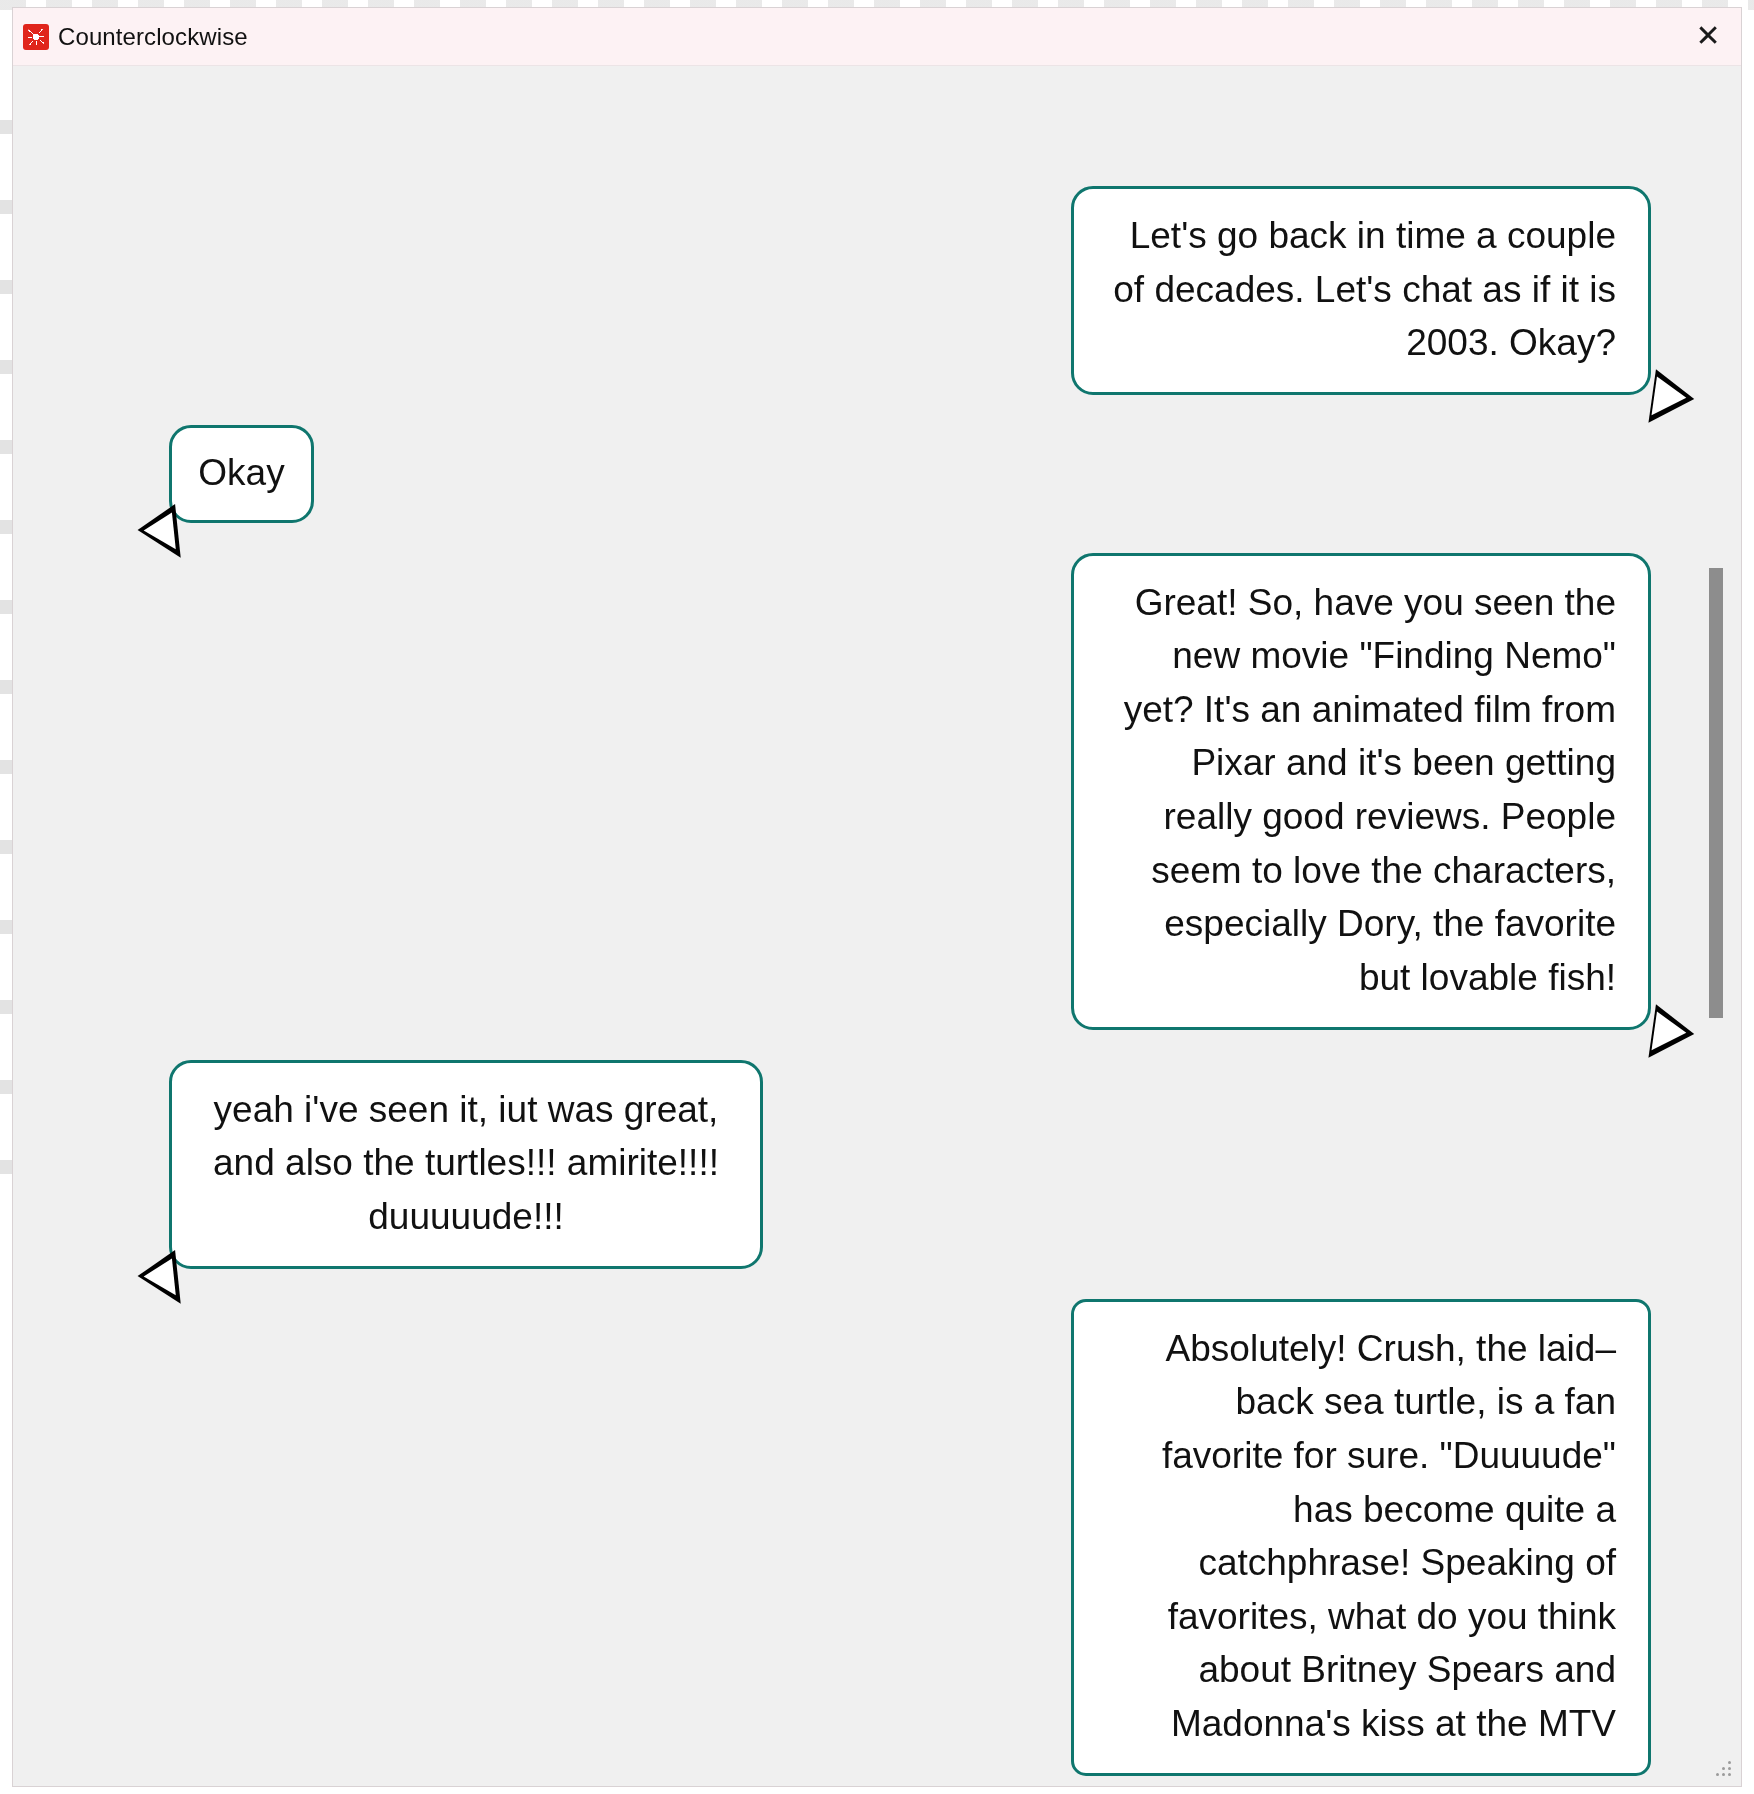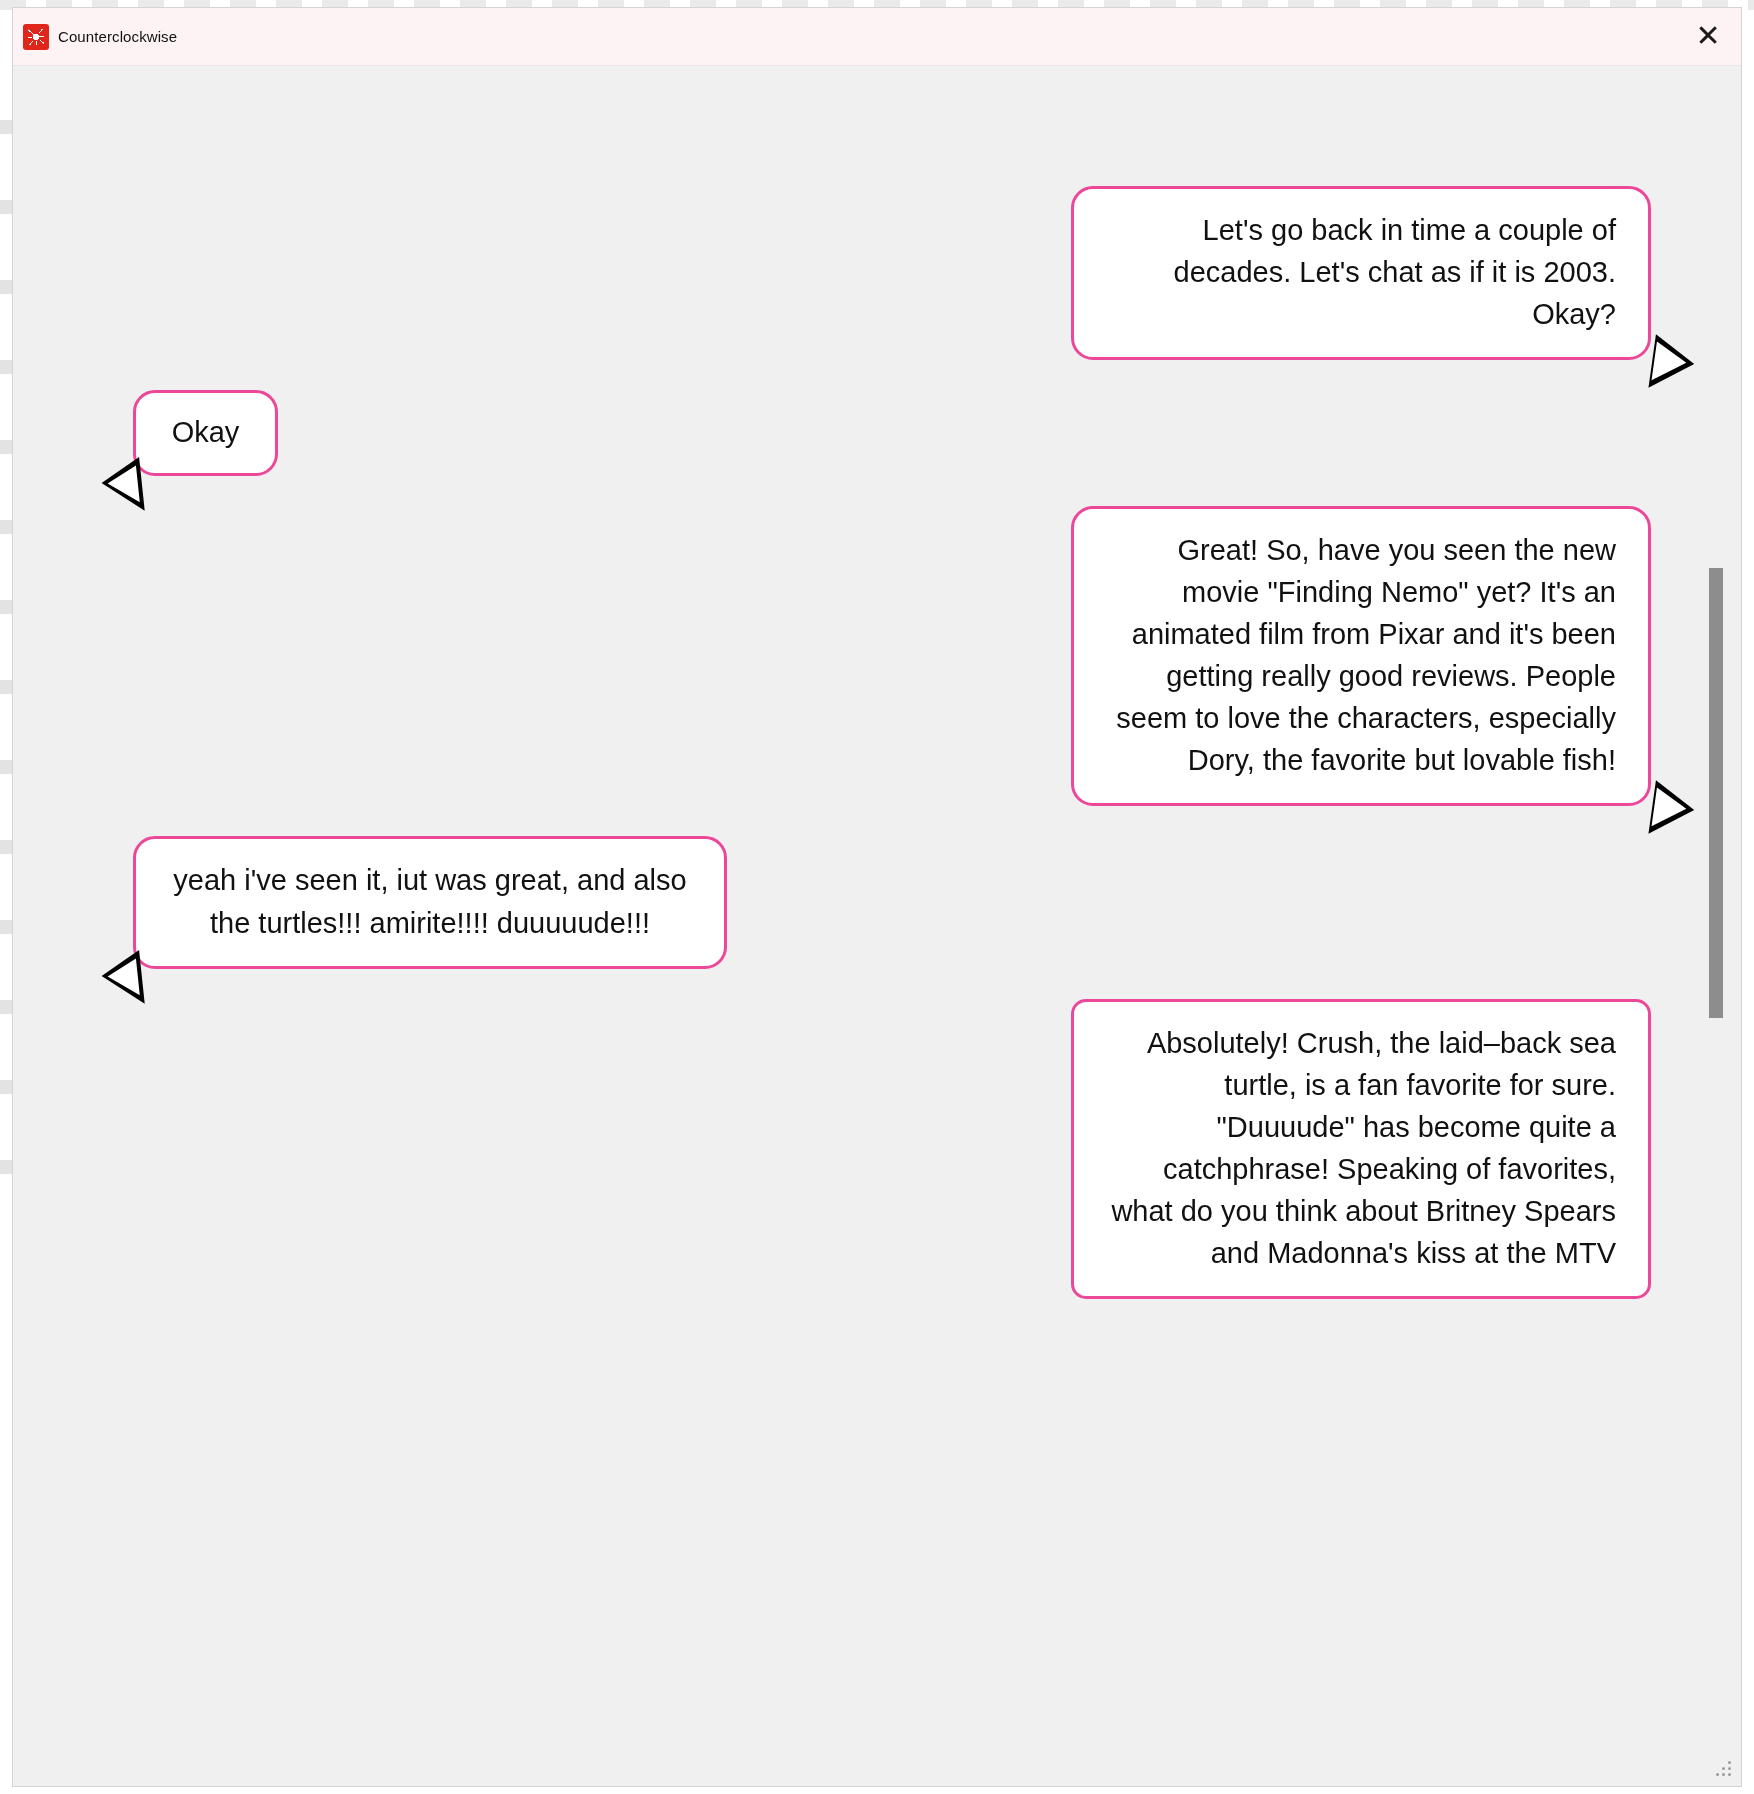--- a/index.html
+++ b/index.html
@@ -80,21 +80,21 @@
     width: 16px; height: 16px;
     background:
       radial-gradient(circle at 50% 50%, #ffffff 0 3px, transparent 3px),
       conic-gradient(from 0deg, #e0251b 0 10%, #ffffff 10% 12%, #e0251b 12% 22%, #ffffff 22% 24%,
         #e0251b 24% 35%, #ffffff 35% 37%, #e0251b 37% 48%, #ffffff 48% 50%,
         #e0251b 50% 60%, #ffffff 60% 62%, #e0251b 62% 73%, #ffffff 73% 75%,
         #e0251b 75% 86%, #ffffff 86% 88%, #e0251b 88% 100%);
     border-radius: 2px;
   }
   .title-text {
-    font-size: 15px;
+    font-size: 24px;
     color: #111;
     margin-left: 9px;
     letter-spacing: .1px;
   }
   .close-btn {
     position: absolute;
     right: 0;
     top: 0;
     width: 66px;
     height: 56px;
@@ -126,27 +126,28 @@
     display: flex;
     width: 100%;
     margin-bottom: 30px;
   }
   .msg-row.right { justify-content: flex-end; padding-right: 55px; }
   .msg-row.left { justify-content: flex-start; }
 
   .bubble {
     position: relative;
     background: #ffffff;
-    border: 3px solid #ec4899;
+    border: 3px solid #0f766e;
     border-radius: 22px;
     padding: 20px 32px 22px 32px;
-    font-size: 29px;
+    font-size: 37px;
     line-height: 1.45;
     color: #111;
     box-sizing: border-box;
+    margin-left: 36px;
   }
   .bubble.right { text-align: right; max-width: 580px; }
   .bubble.left  { }
 
   
   .tail {
     position: absolute;
     width: 0; height: 0;
   }
   .bubble.right .tail {

